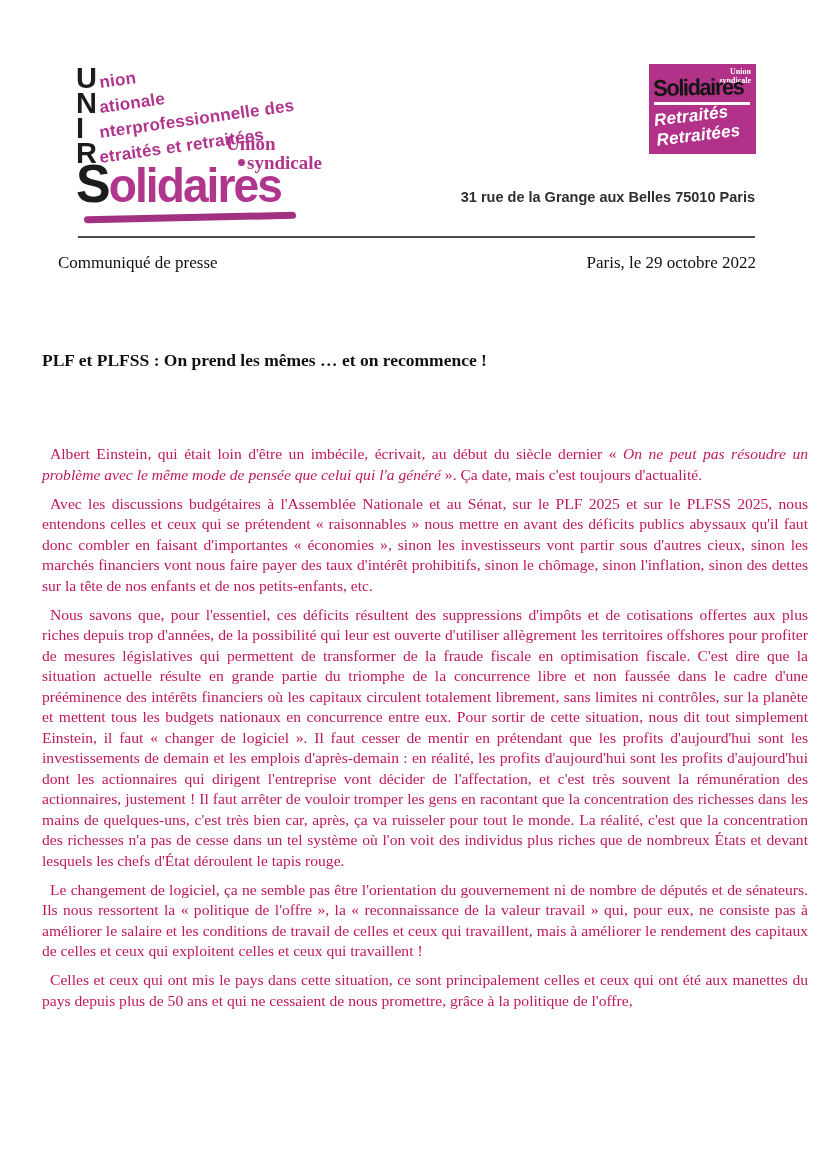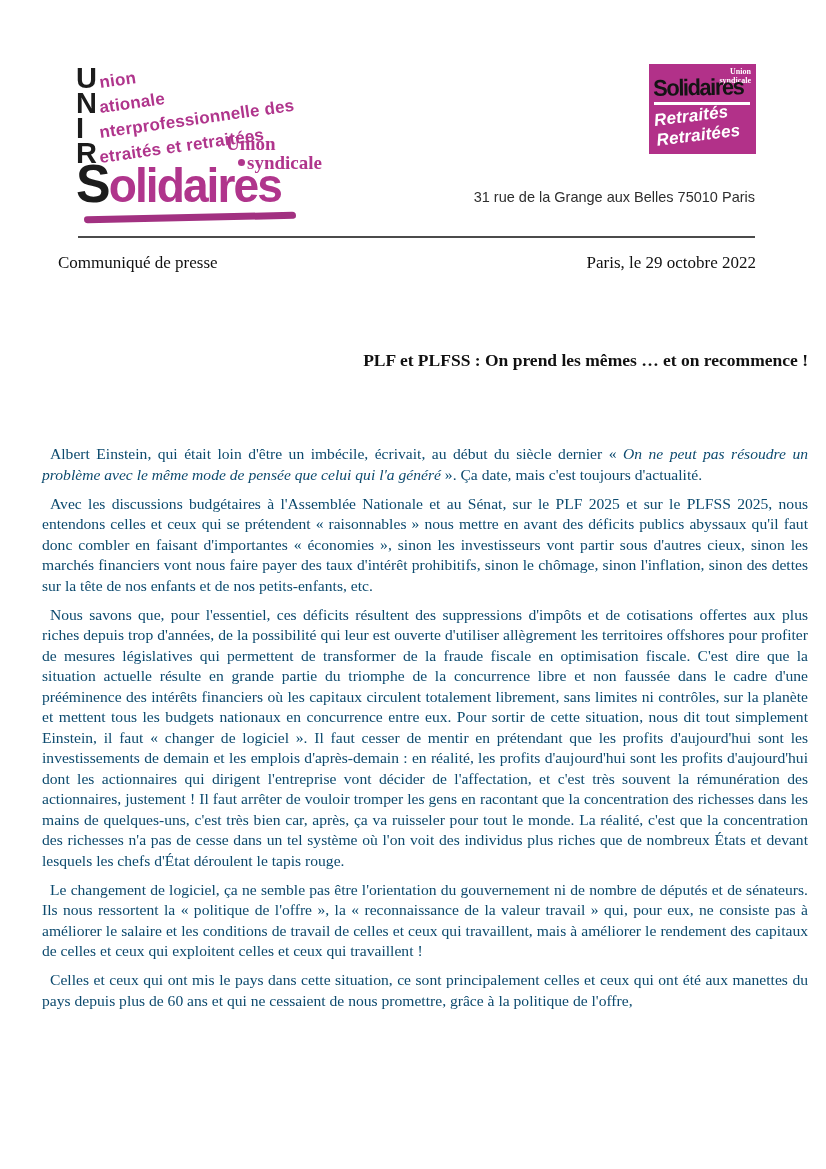--- a/index.html
+++ b/index.html
@@ -65,41 +65,41 @@
   .badge-audience{
     position:absolute;top:47px;left:4px;color:#ffffff;
     font-family:"Liberation Sans", sans-serif;font-weight:bold;font-style:italic;
     font-size:17px;line-height:20px;transform:rotate(-7deg);transform-origin:left top;
     white-space:nowrap;letter-spacing:.2px;
   }
 
   
   .address{
     position:absolute;top:188px;left:300px;right:71px;text-align:right;
-    font-family:"Liberation Sans", sans-serif;font-size:14.5px;line-height:18.5px;color:#2e2e2e;
+    font-family:"Liberation Sans", sans-serif;font-size:14.5px;line-height:18.5px;color:#2e2e2e;font-weight:bold;
   }
   .head-rule{position:absolute;left:78px;top:236px;width:677px;height:2px;background:#4b4b4b;}
 
   
   .meta-row{
     position:absolute;left:58px;top:252px;right:70px;
     display:flex;justify-content:space-between;
     font-size:17px;line-height:22px;color:#111;align-items:flex-end;
   }
 
   
   .doc-title{
-    position:absolute;left:42px;top:350px;width:766px;text-align:right;
+    position:absolute;left:42px;top:350px;width:766px;text-align:left;
     font-weight:bold;font-size:17.5px;color:#111;
   }
 
   
   .body-text{
     position:absolute;left:42px;top:444px;width:766px;
-    font-size:15.6px;line-height:20.5px;text-align:justify;color:#0c4a6e;
+    font-size:15.6px;line-height:20.5px;text-align:justify;color:#be185d;
   }
   .body-text p{margin:0 0 8.5px 0;text-indent:8px;}
   .body-text em{font-style:italic;}
 </style>
 </head>
 <body>
 
 <div class="page">
 
   <div class="unirs-logo">
@@ -156,16 +156,16 @@
     <span>Paris, le 29 octobre 2022</span>
   </div>
 
   <div class="doc-title">PLF et PLFSS : On prend les mêmes … et on recommence !</div>
 
   <div class="body-text">
     <p><span>Albert Einstein, qui était loin d'être un imbécile, écrivait, au début du siècle dernier « </span><em>On ne peut pas résoudre un problème avec le même mode de pensée que celui qui l'a généré</em><span> ». Ça date, mais c'est toujours d'actualité.</span></p>
     <p><span>Avec les discussions budgétaires à l'Assemblée Nationale et au Sénat, sur le PLF 2025 et sur le PLFSS 2025, nous entendons celles et ceux qui se prétendent « raisonnables » nous mettre en avant des déficits publics abyssaux qu'il faut donc combler en faisant d'importantes « économies », sinon les investisseurs vont partir sous d'autres cieux, sinon les marchés financiers vont nous faire payer des taux d'intérêt prohibitifs, sinon le chômage, sinon l'inflation, sinon des dettes sur la tête de nos enfants et de nos petits-enfants, etc.</span></p>
     <p><span>Nous savons que, pour l'essentiel, ces déficits résultent des suppressions d'impôts et de cotisations offertes aux plus riches depuis trop d'années, de la possibilité qui leur est ouverte d'utiliser allègrement les territoires offshores pour profiter de mesures législatives qui permettent de transformer de la fraude fiscale en optimisation fiscale. C'est dire que la situation actuelle résulte en grande partie du triomphe de la concurrence libre et non faussée dans le cadre d'une prééminence des intérêts financiers où les capitaux circulent totalement librement, sans limites ni contrôles, sur la planète et mettent tous les budgets nationaux en concurrence entre eux. Pour sortir de cette situation, nous dit tout simplement Einstein, il faut « changer de logiciel ». Il faut cesser de mentir en prétendant que les profits d'aujourd'hui sont les investissements de demain et les emplois d'après-demain : en réalité, les profits d'aujourd'hui sont les profits d'aujourd'hui dont les actionnaires qui dirigent l'entreprise vont décider de l'affectation, et c'est très souvent la rémunération des actionnaires, justement ! Il faut arrêter de vouloir tromper les gens en racontant que la concentration des richesses dans les mains de quelques-uns, c'est très bien car, après, ça va ruisseler pour tout le monde. La réalité, c'est que la concentration des richesses n'a pas de cesse dans un tel système où l'on voit des individus plus riches que de nombreux États et devant lesquels les chefs d'État déroulent le tapis rouge.</span></p>
     <p><span>Le changement de logiciel, ça ne semble pas être l'orientation du gouvernement ni de nombre de députés et de sénateurs. Ils nous ressortent la « politique de l'offre », la « reconnaissance de la valeur travail » qui, pour eux, ne consiste pas à améliorer le salaire et les conditions de travail de celles et ceux qui travaillent, mais à améliorer le rendement des capitaux de celles et ceux qui exploitent celles et ceux qui travaillent !</span></p>
-    <p><span>Celles et ceux qui ont mis le pays dans cette situation, ce sont principalement celles et ceux qui ont été aux manettes du pays depuis plus de 60 ans et qui ne cessaient de nous promettre, grâce à la politique de l'offre,</span></p>
+    <p><span>Celles et ceux qui ont mis le pays dans cette situation, ce sont principalement celles et ceux qui ont été aux manettes du pays depuis plus de 50 ans et qui ne cessaient de nous promettre, grâce à la politique de l'offre,</span></p>
   </div>
 
 </div>
 
 </body></html>

